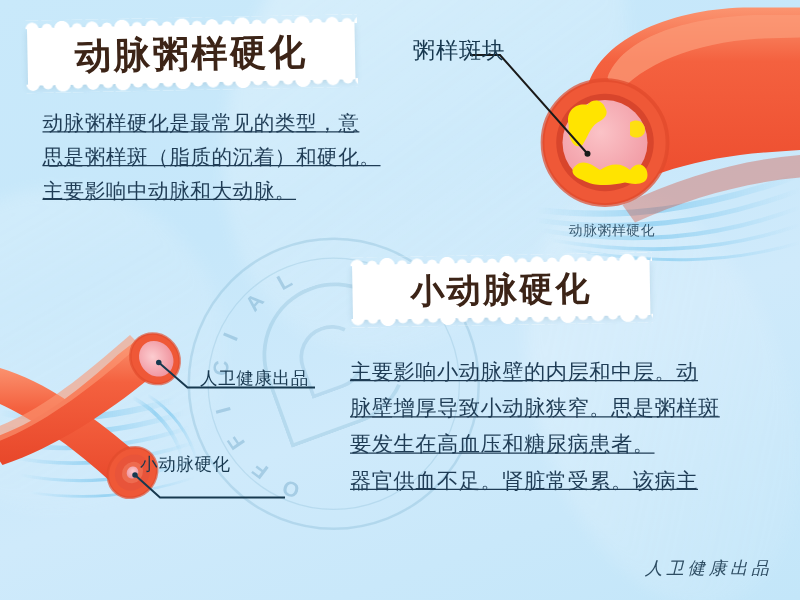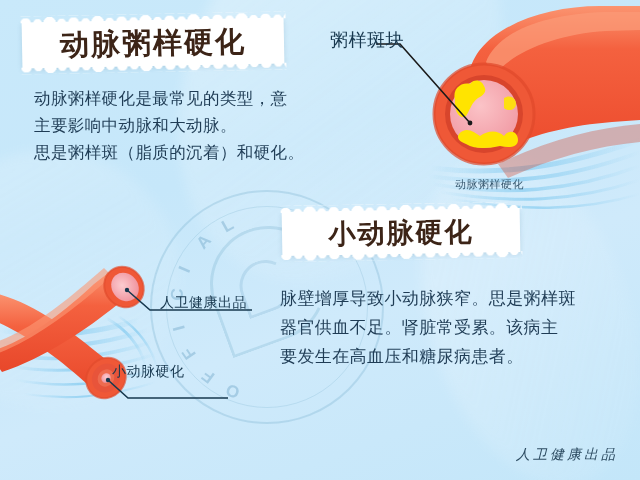--- a/index.html
+++ b/index.html
@@ -145,20 +145,21 @@
   }
 
   
   .body-text {
     position: absolute;
     color: #1f3c55;
     font-family: "DejaVu Sans", "Liberation Sans", sans-serif;
     font-size: 16.5px;
     line-height: 27px;
     letter-spacing: 0.4px;
+    text-decoration: underline;
   }
   #para-athero {
     left: 34px;
     top: 85px;
     width: 300px;
   }
   #para-arteriolo {
     left: 280px;
     top: 284px;
     width: 352px;
@@ -325,36 +326,37 @@
       <circle cx="108" cy="380" r="2.2" fill="#17394f"></circle>
     </g>
   </svg>
 
   <div class="banner" id="banner-athero">
     <div class="banner-title">动脉粥样硬化</div>
   </div>
 
   <div class="body-text" id="para-athero">
     <span class="ln">动脉粥样硬化是最常见的类型，意</span>
+    <span class="ln">思是粥样斑（脂质的沉着）和硬化。</span>
     <span class="ln">主要影响中动脉和大动脉。</span>
-    <span class="ln">思是粥样斑（脂质的沉着）和硬化。</span>
   </div>
 
   <div class="callout-label" id="label-plaque">粥样斑块</div>
 
   <div class="caption-small" id="caption-athero">动脉粥样硬化</div>
 
   <div class="banner" id="banner-arteriolo">
     <div class="banner-title">小动脉硬化</div>
   </div>
 
   <div class="body-text" id="para-arteriolo">
+    <span class="ln">主要影响小动脉壁的内层和中层。动</span>
     <span class="ln">脉壁增厚导致小动脉狭窄。思是粥样斑</span>
+    <span class="ln">要发生在高血压和糖尿病患者。</span>
     <span class="ln">器官供血不足。肾脏常受累。该病主</span>
-    <span class="ln">要发生在高血压和糖尿病患者。</span>
   </div>
 
   <div class="callout-label" id="label-normal-arteriole">人卫健康出品</div>
 
   <div class="callout-label" id="label-sclerotic-arteriole">小动脉硬化</div>
 
   <div class="credit">人卫健康出品</div>
 </div>
 
 </body></html>

